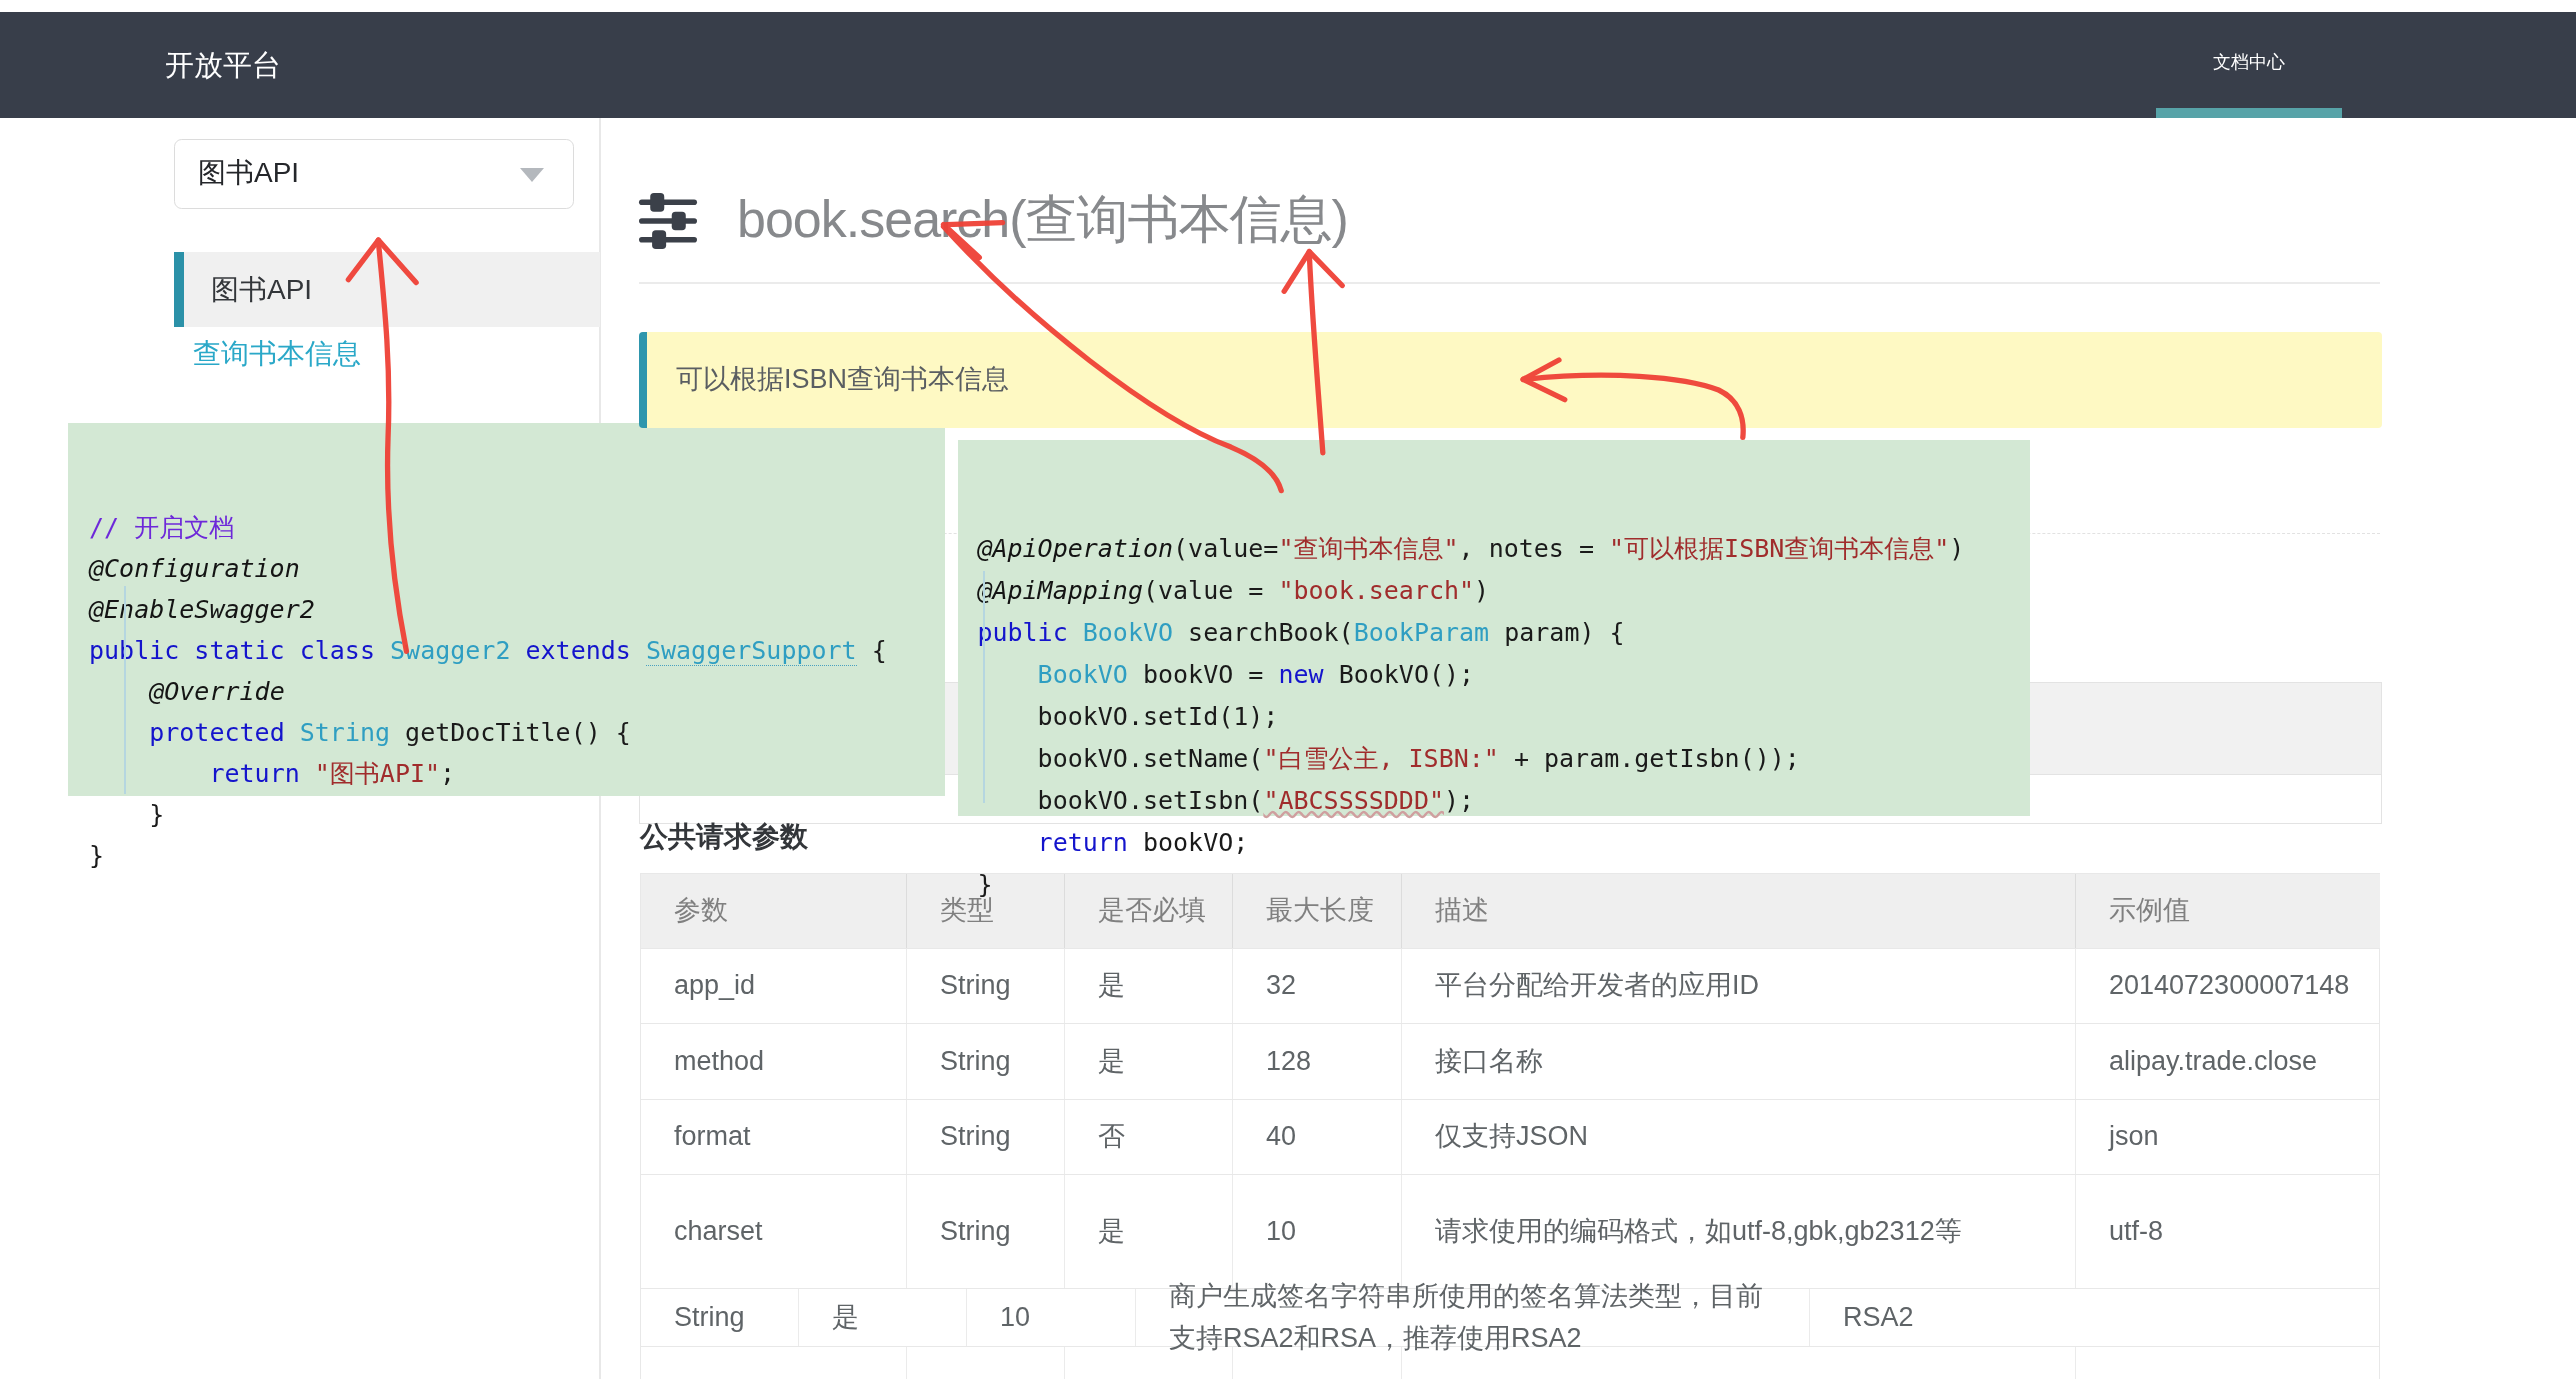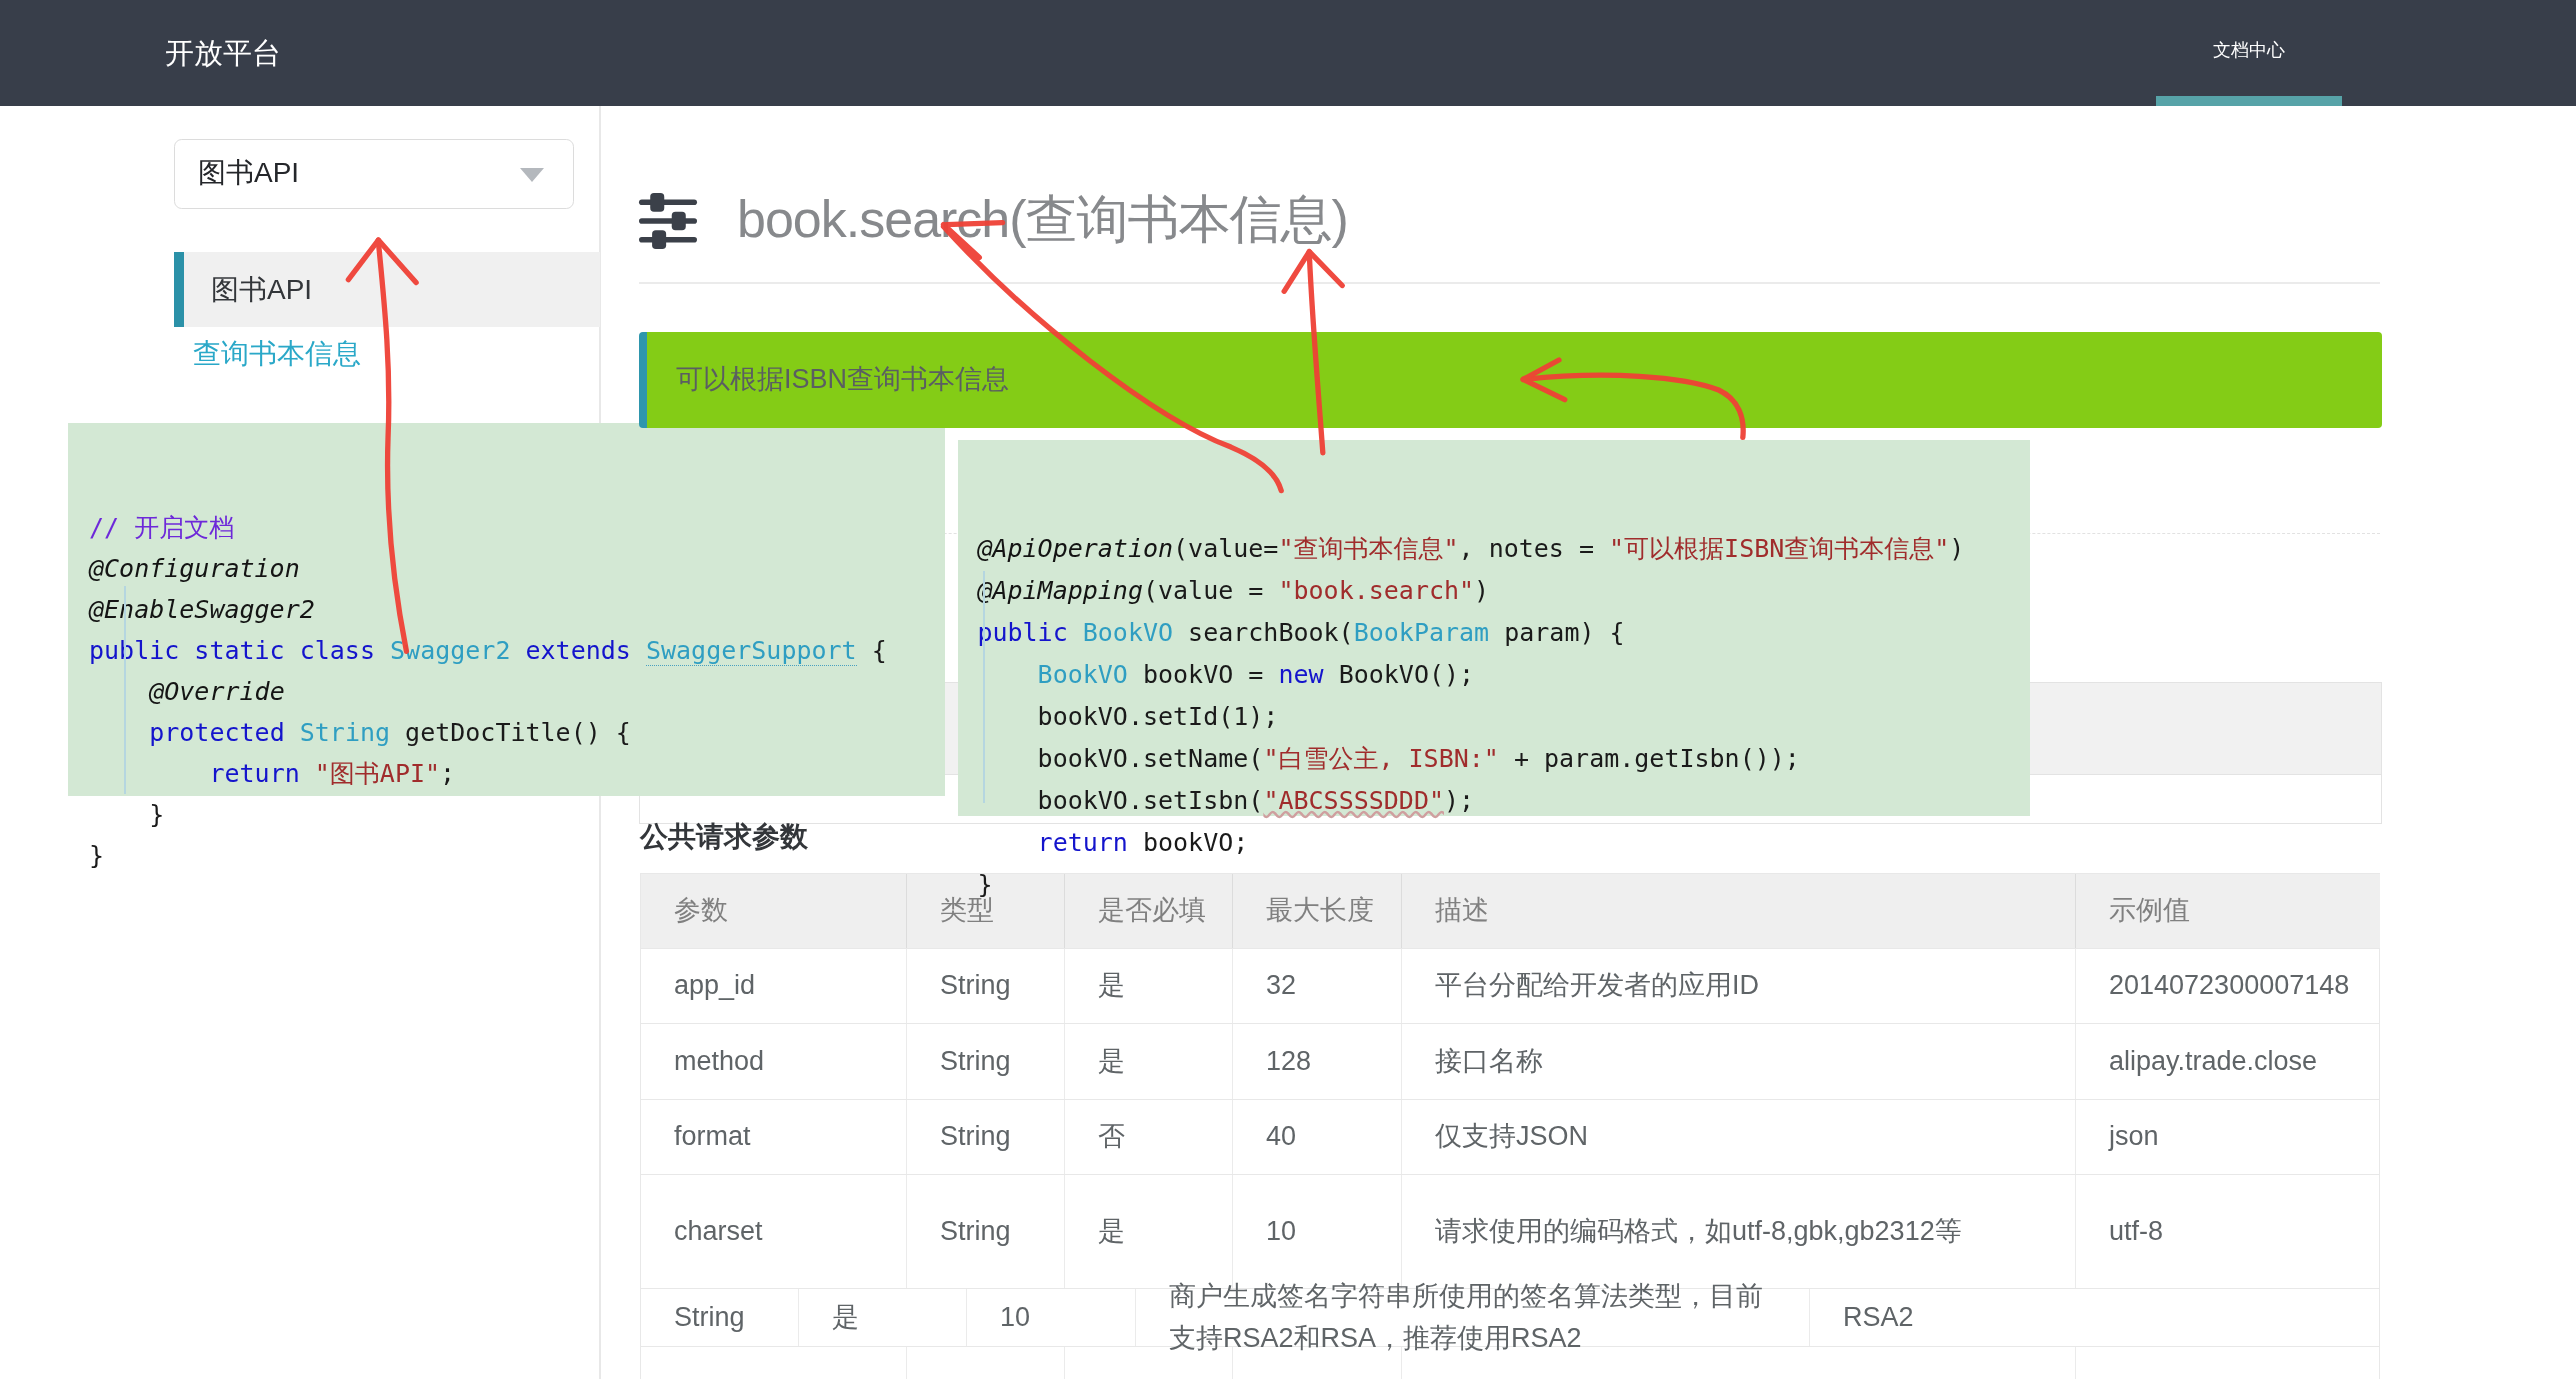--- a/index.html
+++ b/index.html
@@ -1,21 +1,21 @@
 <!DOCTYPE html>
 <html><head>
 <meta charset="utf-8">
 <style>
   * { margin:0; padding:0; box-sizing:border-box; }
   html,body { width:2576px; height:1380px; overflow:hidden; background:#fff;
               font-family:"Liberation Sans", sans-serif; }
   .abs { position:absolute; }
 
   
-  .navbar { left:0; top:0; width:2576px; height:106px; background:#383e4a; z-index:20; }
+  .navbar { left:0; top:12px; width:2576px; height:106px; background:#383e4a; z-index:20; }
   .brand { left:165px; top:0; height:106px; line-height:106px; font-size:29px; color:#ffffff; }
   .nav-tab { left:2156px; top:0; width:186px; height:106px; cursor:pointer; }
   .nav-tab-label { width:100%; text-align:center; line-height:101px; font-size:18px; color:#ffffff; }
   .nav-tab-underline { position:absolute; left:0; bottom:0; width:100%; height:9.7px; background:#57a3a8; }
 
   
   .sidebar-border { left:599px; top:106px; width:1.9px; height:1273px; background:#e8e8e8; z-index:1; }
   .dropdown { left:174px; top:139px; width:400px; height:70px; border:1.9px solid #dcdcdc;
               border-radius:7.7px; background:#fff; z-index:2; cursor:pointer; }
   .dropdown-value { position:absolute; left:23px; top:0; line-height:66px; font-size:28px; color:#24262a; }
@@ -29,21 +29,21 @@
 
   
   .title-icon { left:637px; top:192px; width:62px; height:58px; z-index:2; }
   .page-title { left:737px; top:184px; height:70px; line-height:70px; font-size:52px;
                 letter-spacing:-1px; font-weight:300; color:#87898c; z-index:2; white-space:nowrap; }
   .title-hr { left:639px; top:282px; width:1741px; height:1.9px; background:#ebebeb; }
 
   .dashed-line { left:639px; top:533px; width:1741px; height:0;
                  border-top:1.9px dashed #e2e2e2; z-index:2; }
 
-  .info-bar { left:639px; top:332px; width:1743px; height:96px; background:#84cc16;
+  .info-bar { left:639px; top:332px; width:1743px; height:96px; background:#fef9c3;
               border-left:8.7px solid #2e96ad; border-radius:3.9px; z-index:15; }
   .info-bar-text { position:absolute; left:29px; top:0; line-height:94px; font-size:27px; color:#5a5e62; }
 
   .hidden-box { left:639px; top:682px; width:1743px; height:142px;
                 border:1.9px solid #e3e3e3; background:#fff; z-index:3; }
   .hidden-box-head { width:100%; height:92px; background:#f1f1f1; border-bottom:1.9px solid #e3e3e3; }
 
   
   .code { background:#d3e8d4; font-family:"DejaVu Sans Mono", monospace;
           font-size:25px; color:#1a1a1a; white-space:pre; }

